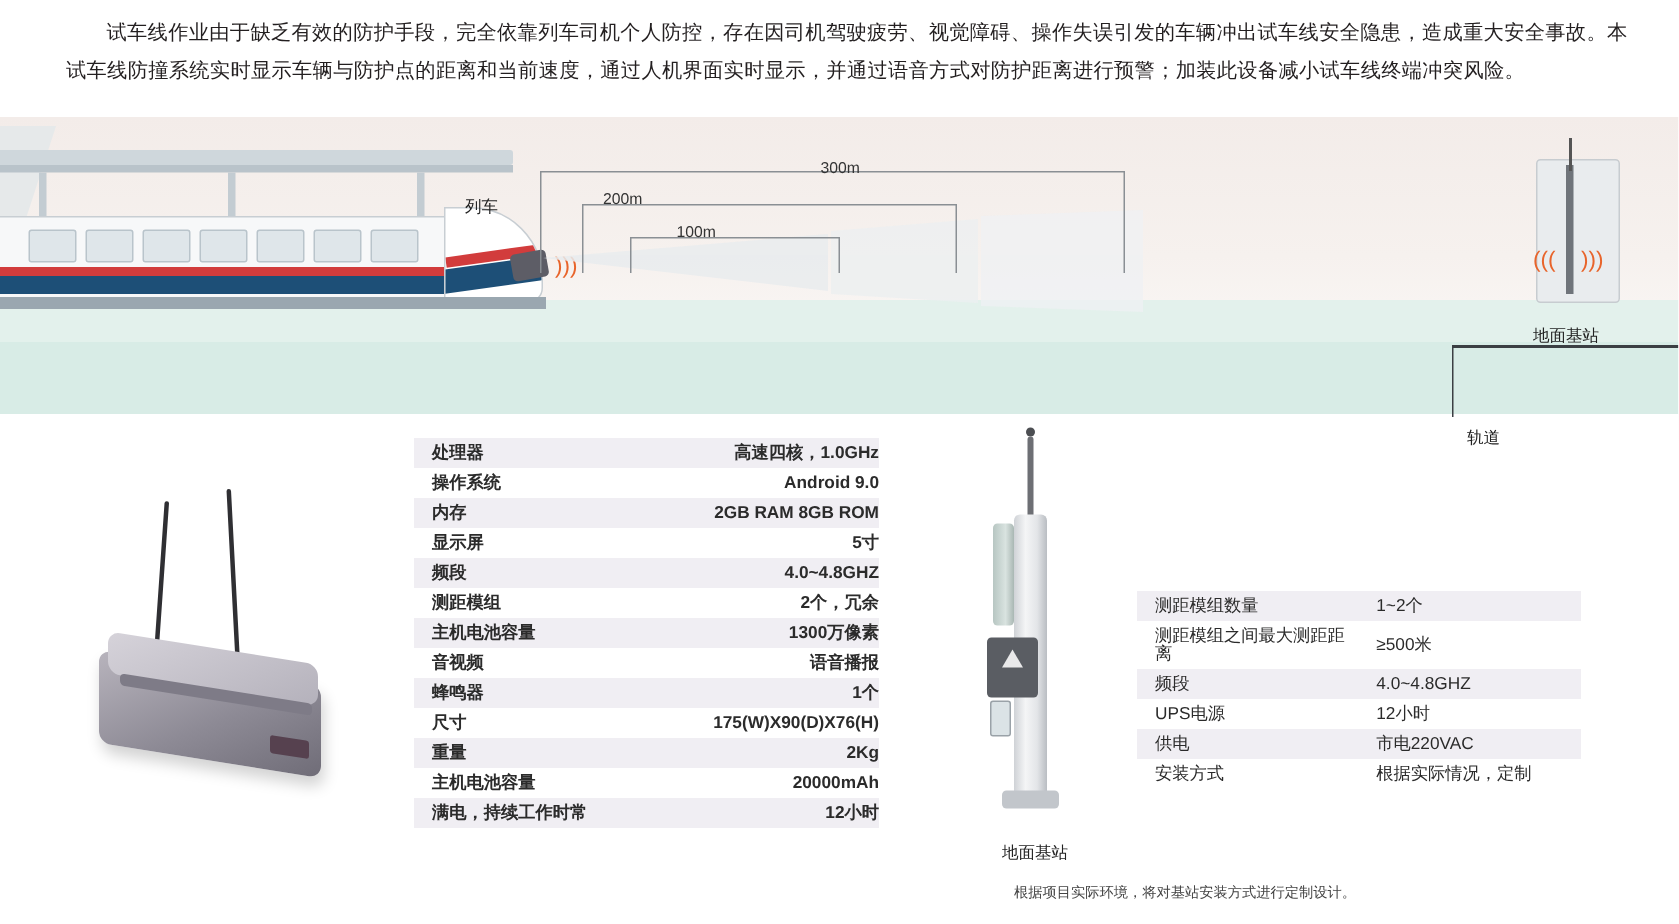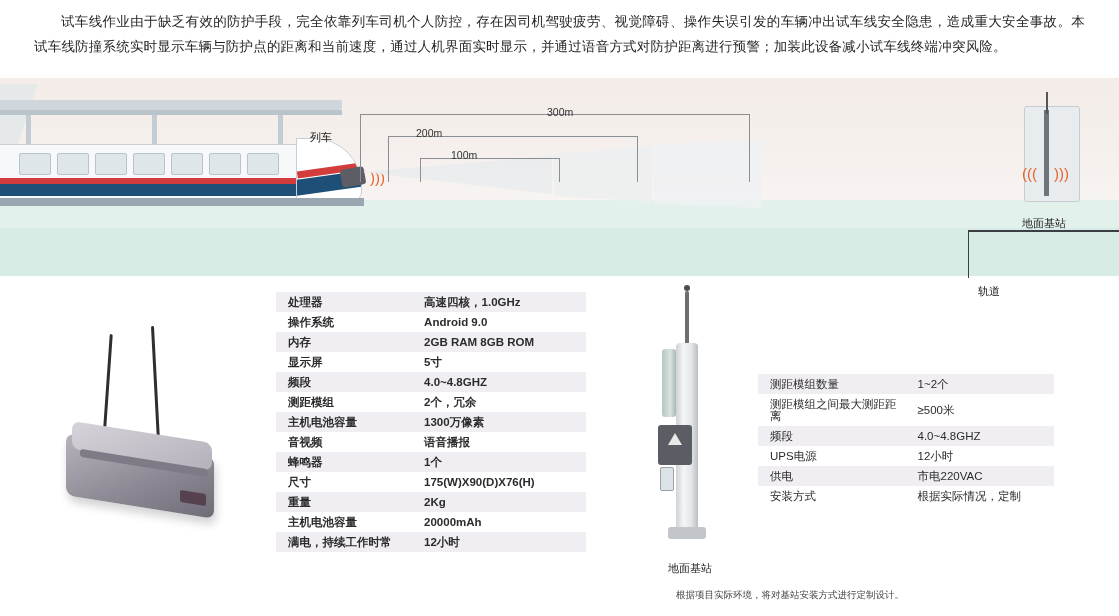--- a/index.html
+++ b/index.html
@@ -23,21 +23,21 @@
 
   
   .intro {
     position: absolute;
     left: 0;
     top: 0;
     width: 1119px;
     height: 78px;
     background: #ffffff;
     box-sizing: border-box;
-    padding: 9px 34px 0 34px;
+    padding: 9px 34px 0 44px;
   }
   .intro p {
     margin: 0;
     font-size: 13.5px;
     line-height: 25px;
     color: #231f20;
     text-align: justify;
     text-indent: 2em;
     letter-spacing: 0.2px;
   }
@@ -349,27 +349,27 @@
   }
   .spec-table td {
     padding: 4px 0 4px 12px;
     height: 12px;
     line-height: 12px;
     font-weight: bold;
   }
   .spec-table tr.odd td { background: #f0eef3; }
   .spec-table tr.even td { background: #ffffff; }
   .spec-table td.k { width: 140px; }
-  .spec-table td.v { width: 170px; }
+  .spec-table td.v { width: 170px; text-align: right; }
 
   
   .spec-table2 {
     position: absolute;
     left: 758px;
-    top: 374px;
+    top: 394px;
     width: 296px;
     border-collapse: collapse;
     font-size: 11.5px;
     color: #2b2b2b;
   }
   .spec-table2 td {
     padding: 4px 0 4px 12px;
     height: 12px;
     line-height: 12px;
   }
@@ -523,21 +523,21 @@
     <svg class="beam" style="left:362px; top:62px; width:410px; height:70px; background:transparent;" viewBox="0 0 410 70">
       <polygon points="0,32 190,16 190,54" fill="#e9ecee" opacity="0.95"></polygon>
       <polygon points="192,14 290,6 290,62 192,56" fill="#eceff1" opacity="0.9"></polygon>
       <polygon points="292,4 400,0 400,68 292,64" fill="#eff1f3" opacity="0.85"></polygon>
     </svg>
 
     <div class="bracket" style="left:420px; top:80px; width:140px; height:24px;"></div>
     <div class="bracket-label" style="left:447px; top:71px;">100m</div>
 
     <div class="bracket" style="left:388px; top:58px; width:250px; height:46px;"></div>
-    <div class="bracket-label" style="left:412px; top:49px;">200m</div>
+    <div class="bracket-label" style="left:398px; top:49px;">200m</div>
 
     <div class="bracket" style="left:360px; top:36px; width:390px; height:68px;"></div>
     <div class="bracket-label" style="left:543px; top:28px;">300m</div>
 
     <div class="scene-label" style="left:310px; top:52px;">列车</div>
 
     <div class="bs-box"></div>
     <div class="bs-pole"></div>
     <div class="bs-ant"></div>
     <span class="wave" style="left:1022px; top:88px;">(((</span>

